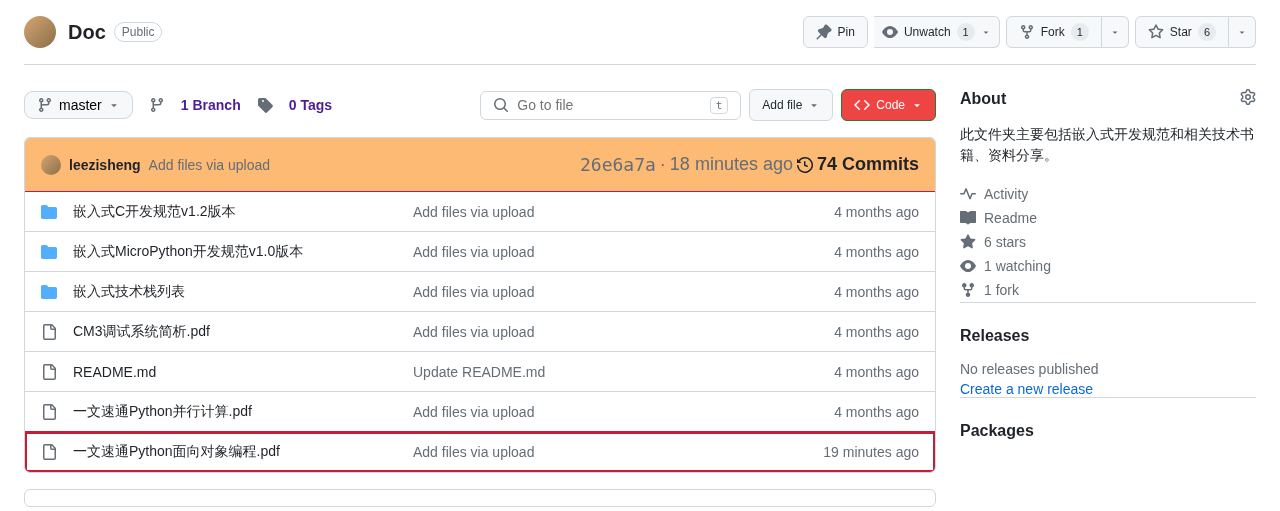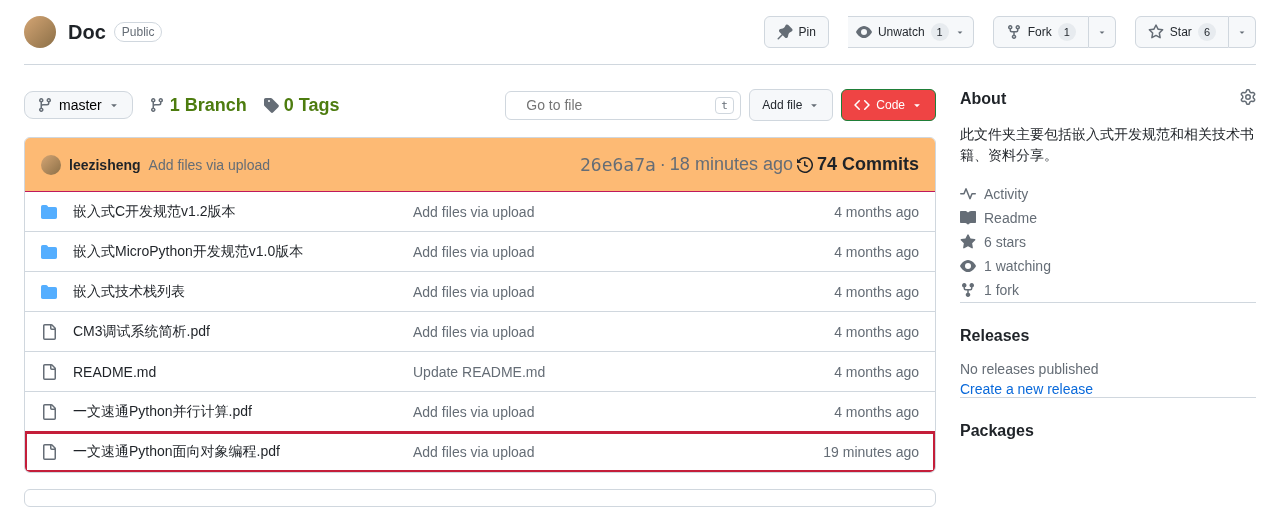--- a/index.html
+++ b/index.html
@@ -2,37 +2,37 @@
 <html><head>
 <meta charset="utf-8">
 <style>
 *{box-sizing:border-box;margin:0;padding:0;font-family:-apple-system,BlinkMacSystemFont,"Segoe UI",Helvetica,Arial,sans-serif}
 body{color:#1f2328;font-size:14px;padding:0 24px}
 a{text-decoration:none;color:inherit}
 .header{display:flex;align-items:center;padding:16px 0;border-bottom:1px solid #d0d7de}
 .avatar-big{width:32px;height:32px;border-radius:50%;background:linear-gradient(135deg,#d4a574,#8b6f47);margin-right:12px}
 .repo-title{font-size:20px;font-weight:600;margin-right:8px}
 .badge{display:inline-flex;align-items:center;border:1px solid #d0d7de;border-radius:2em;padding:0 7px;font-size:12px;color:#656d76;font-weight:500;line-height:18px}
-.header-actions{margin-left:auto;display:flex;gap:19px}
+.header-actions{margin-left:auto;display:flex;gap:6px}
 .btn{display:inline-flex;align-items:center;gap:6px;padding:5px 12px;font-size:12px;font-weight:500;border:1px solid #d0d7de;border-radius:6px;background:#f6f8fa;color:#24292f;cursor:pointer;line-height:20px}
 .btn svg{fill:#656d76}
 .btn-group{display:inline-flex}
 .btn-group .btn{border-radius:0}
 .btn-group .btn:first-child{border-radius:6px 0 0 6px}
 .btn-group .btn:last-child{border-radius:0 6px 6px 0;border-left:0;padding:5px 8px}
 .counter{background:#afb8c133;border-radius:2em;padding:0 6px;font-size:11px;min-width:18px;text-align:center;line-height:18px}
 .layout{display:flex;gap:24px;padding-top:24px}
 .main{flex:1;min-width:0}
 .sidebar{width:296px}
 .toolbar{display:flex;align-items:center;gap:16px;margin-bottom:16px}
 .branch-btn{display:inline-flex;align-items:center;gap:6px;padding:5px 12px;border:1px solid #d0d7de;border-radius:9px;background:#f6f8fa;font-size:14px;font-weight:500;cursor:pointer}
-.branch-info{display:flex;align-items:center;gap:5px;color:#4d7c0f;font-size:18px}
+.branch-info{display:flex;align-items:center;gap:16px;color:#4c1d95;font-size:14px}
 .branch-info svg{fill:#656d76}
 .toolbar-right{margin-left:auto;display:flex;gap:8px;align-items:center}
-.search-box{display:flex;align-items:center;border:1px solid #d0d7de;border-radius:6px;padding:5px 12px;width:236px;gap:8px}
+.search-box{display:flex;align-items:center;border:1px solid #d0d7de;border-radius:6px;padding:5px 12px;width:261px;gap:8px}
 .search-box input{border:none;outline:none;flex:1;font-size:14px;color:#656d76}
 .kbd{border:1px solid #d0d7de;border-radius:4px;padding:1px 5px;font-size:11px;color:#656d76;font-family:monospace}
 .btn-primary{background:#ef4444;color:#fff;border-color:#1f7e38}
 .btn-primary svg{fill:#fff}
 .file-box{border:1px solid #d0d7de;border-radius:6px;overflow:hidden}
 .commit-row{display:flex;align-items:center;padding:16px;background:#fdba74;border-bottom:1px solid #be185d}
 .avatar-small{width:20px;height:20px;border-radius:50%;background:linear-gradient(135deg,#d4a574,#8b6f47);margin-right:8px}
 .commit-author{font-weight:600;margin-right:8px}
 .commit-msg{color:#656d76}
 .commit-meta{margin-left:auto;display:flex;align-items:flex-start;gap:4px;color:#656d76;font-size:18px}

